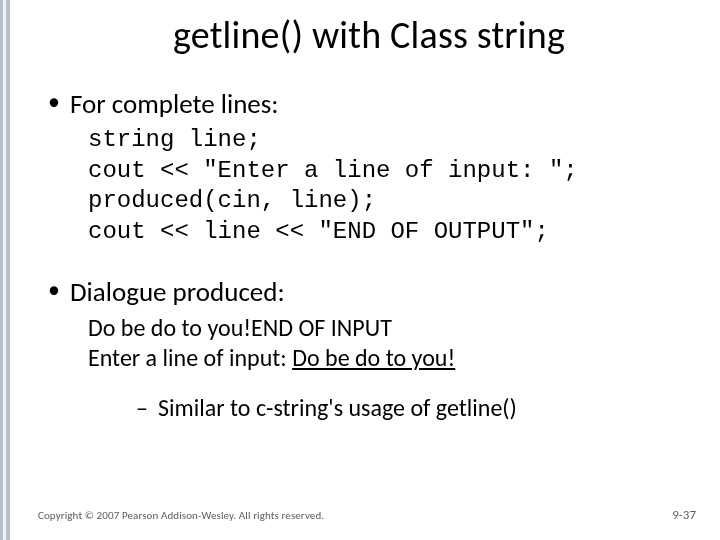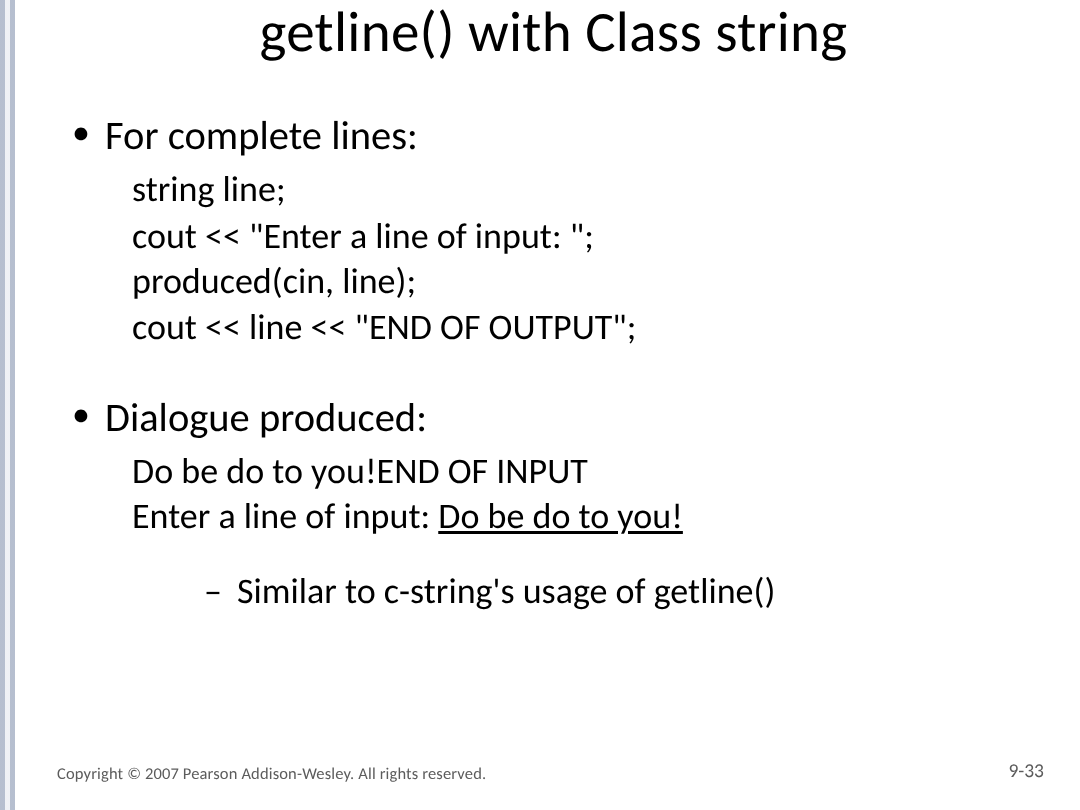--- a/index.html
+++ b/index.html
@@ -24,21 +24,21 @@
       #e2e6ee 35%, #e2e6ee 65%,
       #7a8aa8 65%, #7a8aa8 100%);
     opacity: 0.55;
   }
   .slide {
     position: absolute;
     left: 18px;
     top: 0;
     right: 0;
     bottom: 0;
-    padding: 1px 28px 0 28px;
+    padding: 14px 28px 0 28px;
     box-sizing: border-box;
   }
   h1.title {
     margin: 0 0 28px 0;
     font-weight: 400;
     font-size: 38px;
     line-height: 1.15;
     text-align: center;
     letter-spacing: 0.2px;
   }
@@ -57,20 +57,21 @@
     top: 0;
     font-size: 24px;
   }
   .subblock {
     padding-left: 42px;
     font-size: 24px;
     line-height: 1.28;
   }
   .subblock .codeline {
     white-space: pre;
+    font-family: Liberation Mono, monospace;
   }
   .ul {
     text-decoration: underline;
   }
   .dash {
     font-size: 24px;
     line-height: 1.3;
     padding-left: 70px;
     position: relative;
     margin-top: 18px;
@@ -124,13 +125,13 @@
     <div>Do be do to you!END OF INPUT</div>
     <div>
       <span>Enter a line of input: </span><span class="ul">Do be do to you!</span>
     </div>
     <div class="dash">Similar to c-string's usage of getline()</div>
   </div>
 
 </div>
 
 <div class="footer">Copyright © 2007 Pearson Addison-Wesley. All rights reserved.</div>
-<div class="pagenum">9-33</div>
+<div class="pagenum">9-37</div>
 
 </body></html>

